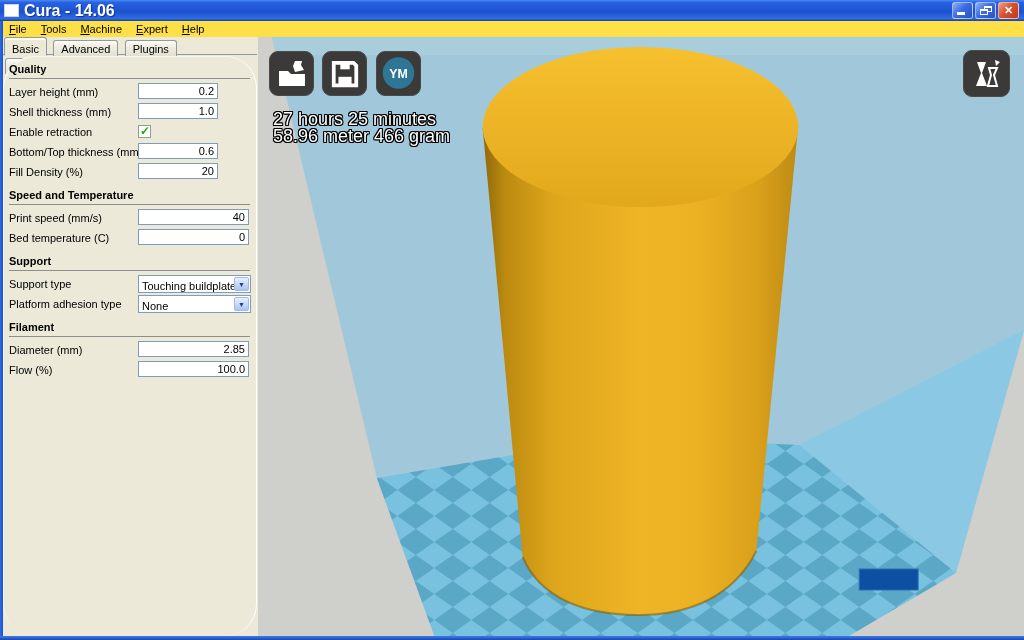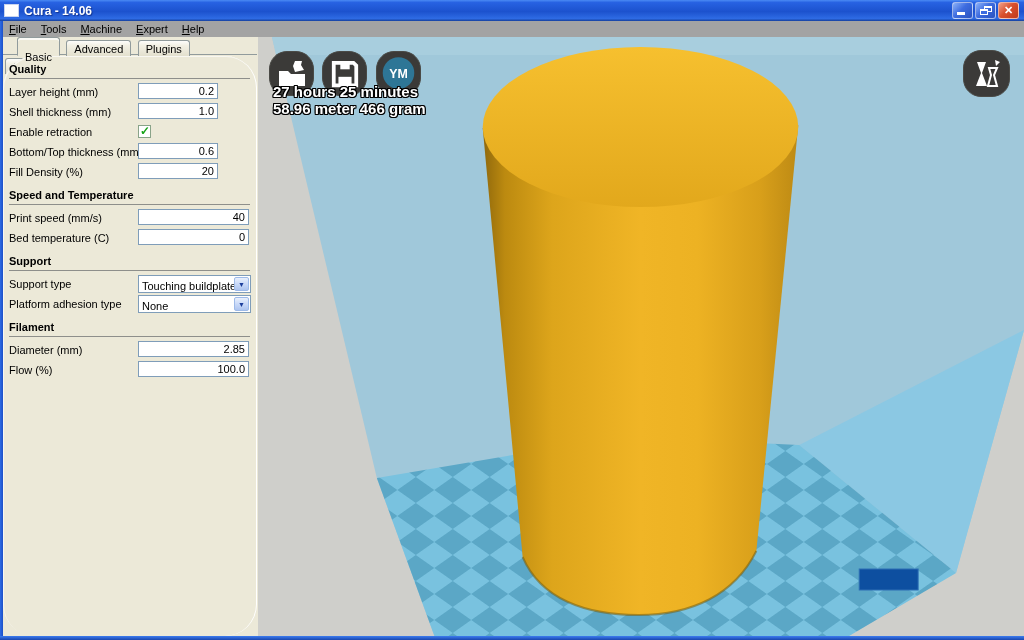--- a/index.html
+++ b/index.html
@@ -4,45 +4,45 @@
 <style>
   * { margin:0; padding:0; box-sizing:border-box; }
   body { font-family:"Liberation Sans", sans-serif; background:#444; }
   .window { position:relative; width:1024px; height:640px; background:#ECE9D8; overflow:hidden; }
 
   
   .titlebar { position:absolute; left:0; top:0; right:0; height:21px;
     background:linear-gradient(180deg,#4A8AF4 0%,#2762E2 12%,#1C52CE 55%,#2E6BE4 88%,#16409E 100%);
     display:flex; align-items:center; padding:0 4px; }
   .app-icon { width:15px; height:13px; background:#fff; border:1px solid #C8D4EE; margin-right:5px; }
-  .title-text { color:#fff; font-size:12px; font-weight:bold; text-shadow:1px 1px 1px #10328F; }
+  .title-text { color:#fff; font-size:16px; font-weight:bold; text-shadow:1px 1px 1px #10328F; }
   .win-controls { margin-left:auto; display:flex; gap:2px; padding-right:1px; }
   .win-btn { width:21px; height:17px; border-radius:3px; border:1px solid rgba(255,255,255,.55);
     background:linear-gradient(135deg,#8DB2F8 0%,#3D6CE0 45%,#2A52C0 100%);
     position:relative; cursor:pointer; }
   .win-btn.close { background:linear-gradient(135deg,#F0A088 0%,#D9512E 45%,#BE3A1B 100%); }
   .glyph-min { position:absolute; left:4px; bottom:3px; width:8px; height:3px; background:#fff; }
   .glyph-restore-a { position:absolute; left:8px; top:3px; width:8px; height:6px; border:1px solid #fff; border-top-width:2px; }
   .glyph-restore-b { position:absolute; left:4px; top:6px; width:8px; height:6px; border:1px solid #fff; border-top-width:2px; background:#3D6CE0; }
   .glyph-close { position:absolute; left:0; top:0; right:0; bottom:0; color:#fff; font-size:11px; font-weight:bold;
     display:flex; align-items:center; justify-content:center; }
 
   .border-left { position:absolute; left:0; top:21px; bottom:0; width:3px; background:linear-gradient(90deg,#2E6BE4,#1C50C8); }
   .border-bottom { position:absolute; left:0; right:0; bottom:0; height:4px; background:linear-gradient(180deg,#3C7CF0,#1A46AE); }
 
-  .menubar { position:absolute; left:3px; top:21px; right:0; height:16px; background:#a3a3a3; display:flex; align-items:center; }
+  .menubar { position:absolute; left:3px; top:21px; right:0; height:16px; background:#fde047; display:flex; align-items:center; }
   .menu-item { display:inline-block; font-size:11px; color:#000; padding:1px 8px 1px 6px; cursor:default; }
   .menu-item::first-letter { text-decoration:underline; }
 
   
   .tabbar { position:absolute; left:3px; top:37px; width:254px; height:18px; border-bottom:1px solid #919B9C; }
   .tab { display:inline-block; font-size:11px; padding:2px 7px 0 7px; height:16px; margin-top:2px; margin-left:2px;
     border:1px solid #919B9C; border-bottom:none; border-radius:3px 3px 0 0; vertical-align:bottom;
     background:linear-gradient(180deg,#FDFDFB 0%,#F2F0E4 30%,#E3E0CE 100%); cursor:pointer; }
-  .tab.active { height:19px; margin-top:0; margin-left:14px; padding-top:13px; position:relative; z-index:2;
+  .tab.active { height:19px; margin-top:0; margin-left:1px; padding-top:5px; position:relative; z-index:2;
     background:#ECE9D8; border-bottom:1px solid #ECE9D8; box-shadow:inset 0 2px 0 #FCFBF7; }
 
   
   .sidepanel { position:absolute; left:3px; top:56px; width:254px; bottom:4px; background:#ECE9D8;
     border-right:1px solid #FFFFFF; box-shadow:inset 1px 1px 0 #F8F7F1;border-radius:32px; }
   .section-h { font-size:11px; font-weight:bold; color:#000; margin:7px 6px 3px 6px; padding-bottom:3px;
     border-bottom:1px solid #8E8F8B; }
   .row { position:relative; height:20px; margin:0 6px 0 6px; }
   .row-label { font-size:11px; line-height:19px; color:#000; white-space:nowrap; }
   .txt { position:absolute; left:129px; top:1px; height:16px; border:1px solid #7F9DB9; background:#fff;
@@ -55,22 +55,22 @@
   .select { position:absolute; left:129px; top:1px; width:113px; height:18px; border:1px solid #7F9DB9; background:#fff; cursor:pointer; }
   .select-value { font-size:11px; line-height:16px; padding-left:3px; white-space:nowrap; overflow:hidden; width:94px; }
   .select-btn { position:absolute; right:1px; top:1px; width:15px; height:14px; border:1px solid #9EBAE8; border-radius:2px;
     background:linear-gradient(180deg,#E9F0FC 0%,#C9D9F8 50%,#ADC4F0 100%); text-align:center; }
   .select-arrow { color:#1C3E9C; font-size:7px; line-height:13px; display:block; }
 
   
   .viewport { position:absolute; left:258px; top:37px; right:0; bottom:4px; background:#CFCFCB; cursor:default; }
   .viewport svg.scene { position:absolute; left:0; top:0; width:100%; height:100%; }
   .vp-btn { position:absolute; width:45px; height:45px; background:#3B3A38; border:1px solid #4A4A46;
-    border-radius:18px; cursor:pointer; display:flex; align-items:center; justify-content:center; }
-  .stats { position:absolute; left:15px; top:46px; color:#fff; font-size:15px; font-weight:bold; line-height:17px;
+    border-radius:9px; cursor:pointer; display:flex; align-items:center; justify-content:center; }
+  .stats { position:absolute; left:15px; top:74px; color:#fff; font-size:18px; font-weight:normal; line-height:17px;
     white-space:nowrap;
     text-shadow:-1px -1px 0 #000, 1px -1px 0 #000, -1px 1px 0 #000, 1px 1px 0 #000, 0 -1px 0 #000, 0 1px 0 #000, -1px 0 0 #000, 1px 0 0 #000; }
 </style>
 </head>
 <body>
 
 <div class="window">
 
   <div class="titlebar">
     <span class="app-icon"></span>

